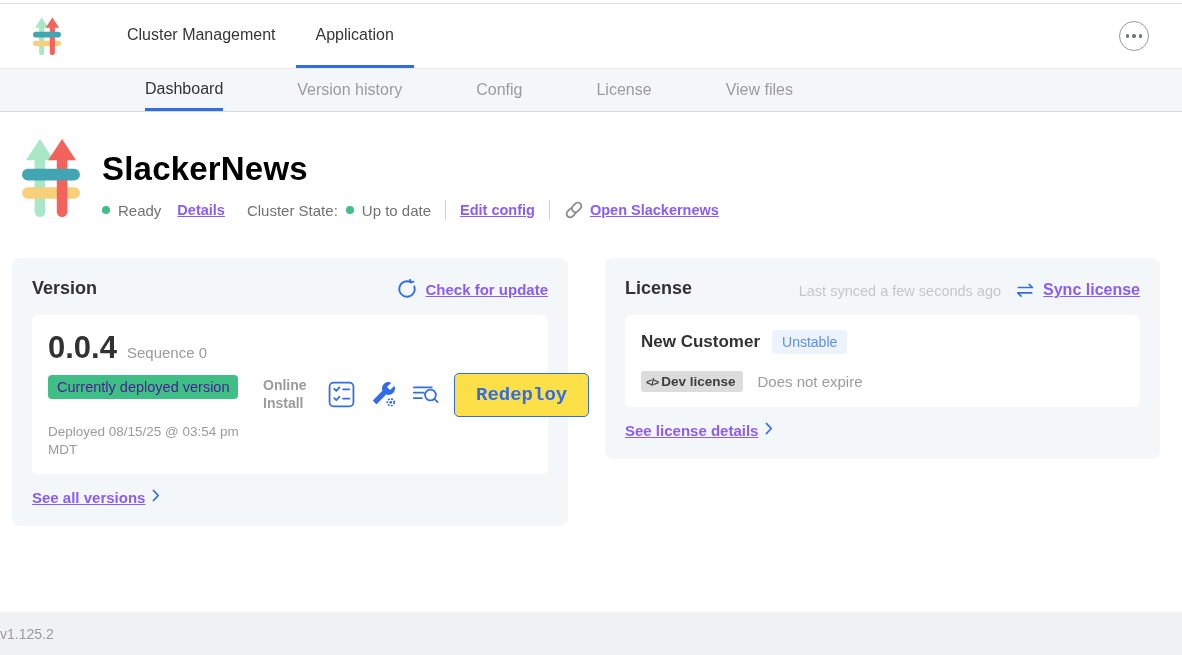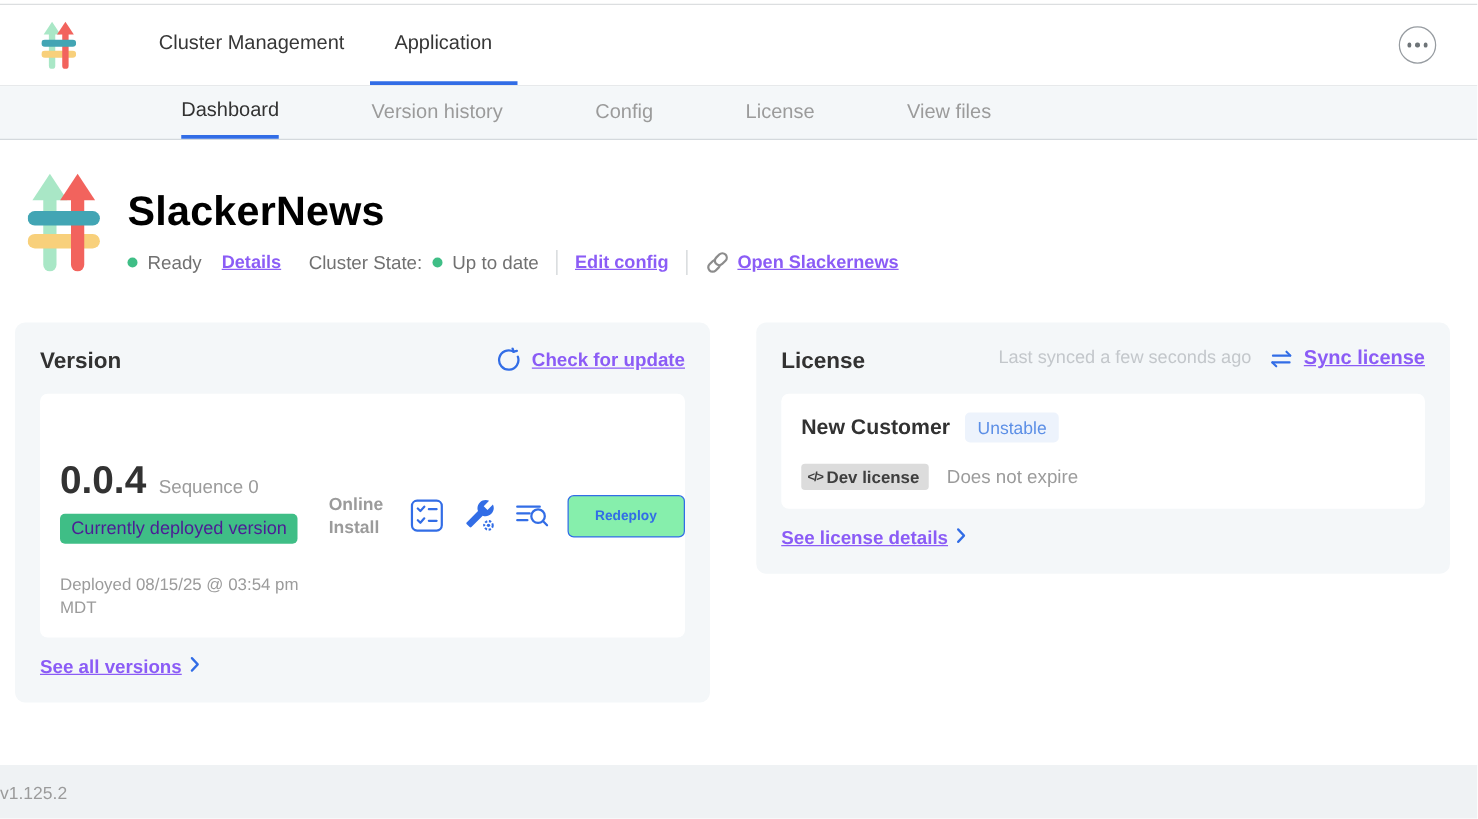--- a/index.html
+++ b/index.html
@@ -34,38 +34,38 @@
   a.blue-link { color:#8b5cf6; font-weight:600; text-decoration:underline; cursor:pointer; }
   .status-row a.blue-link { font-size:14.5px; }
   .vdiv { width:1px; height:20px; background:#cfd3d6; margin:0 14px; }
   .chain-ico { width:20px; height:20px; margin-right:6px; }
 
   
   .cards { display:flex; gap:37px; margin:38px 22px 0 12px; align-items:flex-start; }
   .card { background:#f4f7f9; border-radius:8px; padding:20px; }
   .card-version { width:556px; }
   .card-license { flex:1; }
-  .card-head { display:flex; align-items:flex-start; margin-bottom:16px; }
+  .card-head { display:flex; align-items:flex-end; margin-bottom:16px; }
   .card-title { font-size:18px; font-weight:700; color:#323232; }
   .card-head-right { margin-left:auto; display:flex; align-items:center; gap:8px; }
   .card-head-right a { font-size:15px; }
   .inner-card { background:#fff; border-radius:6px; padding:15px 16px; }
 
   
   .ver-inner { display:flex; justify-content:space-between; }
   .ver-left { width:225px; }
   .ver-num-row { display:flex; align-items:baseline; }
-  .ver-num { font-size:31px; font-weight:700; color:#323232;margin-top:36px; }
+  .ver-num { font-size:31px; font-weight:700; color:#323232; }
   .ver-seq { font-size:15px; color:#9b9b9b; margin-left:10px; }
   .badge-deployed { display:inline-block; margin-top:9px; background:#3fbe86; color:#4c1d95; font-size:14.5px; padding:4px 9px; border-radius:4px; }
   .ver-deployed-at { margin-top:24px; font-size:13.5px; color:#9b9b9b; line-height:1.35; width:215px; }
   .ver-right { display:flex; align-items:center; gap:15px; padding-right:2px; }
   .install-type { width:50px; font-size:14px; font-weight:600; color:#9b9b9b; line-height:1.25; }
   .action-ico { width:27px; height:27px; cursor:pointer; flex:none; }
-  .btn-redeploy { background:#86efac; border:1.5px solid #326de6; border-radius:5px; color:#326de6; font-weight:700; font-size:11px; padding:10px 21px; cursor:pointer; font-family:Liberation Sans, sans-serif; }
+  .btn-redeploy { background:#fde047; border:1.5px solid #326de6; border-radius:5px; color:#326de6; font-weight:700; font-size:19px; padding:10px 21px; cursor:pointer; font-family:Liberation Mono, monospace; }
   .card-foot { margin-top:15px; display:flex; align-items:flex-start; gap:7px; }
   .card-foot a { font-size:15px; }
 
   
   .lic-sync-label { margin-left:auto; font-size:14.5px; color:#c3c7cb; }
   .lic-head-right { display:flex; align-items:center; gap:8px; margin-left:14px; }
   .lic-row1 { display:flex; align-items:center; }
   .lic-customer { font-size:17px; font-weight:700; color:#323232; }
   .badge-channel { margin-left:12px; background:#edf3fc; color:#5c8fe6; font-size:14px; padding:4px 10px; border-radius:4px; }
   .lic-row2 { display:flex; align-items:center; margin-top:17px; }

